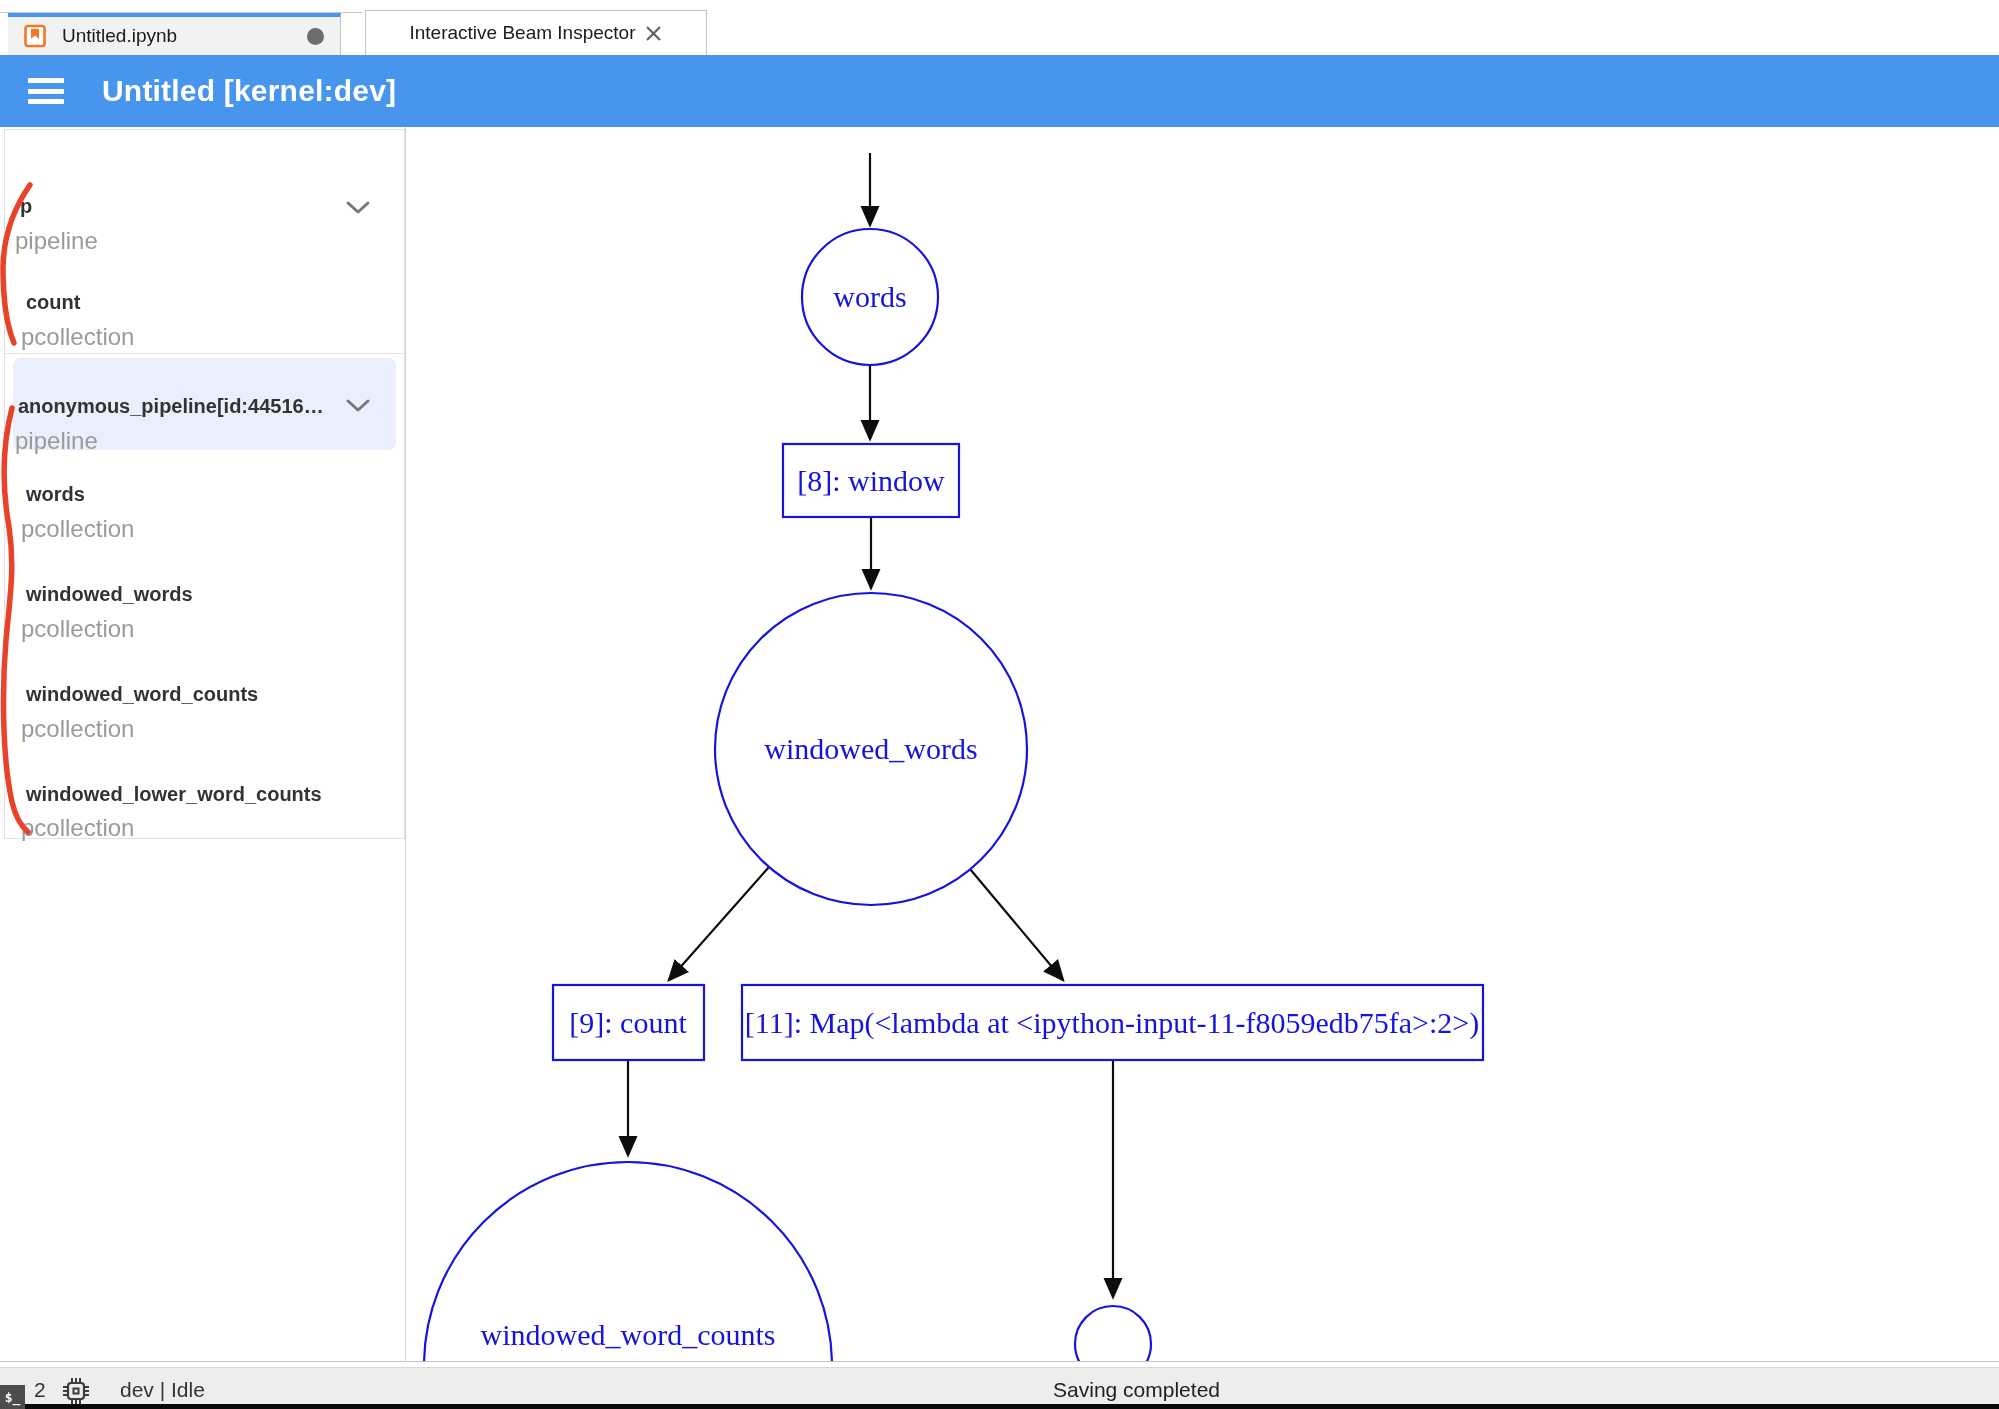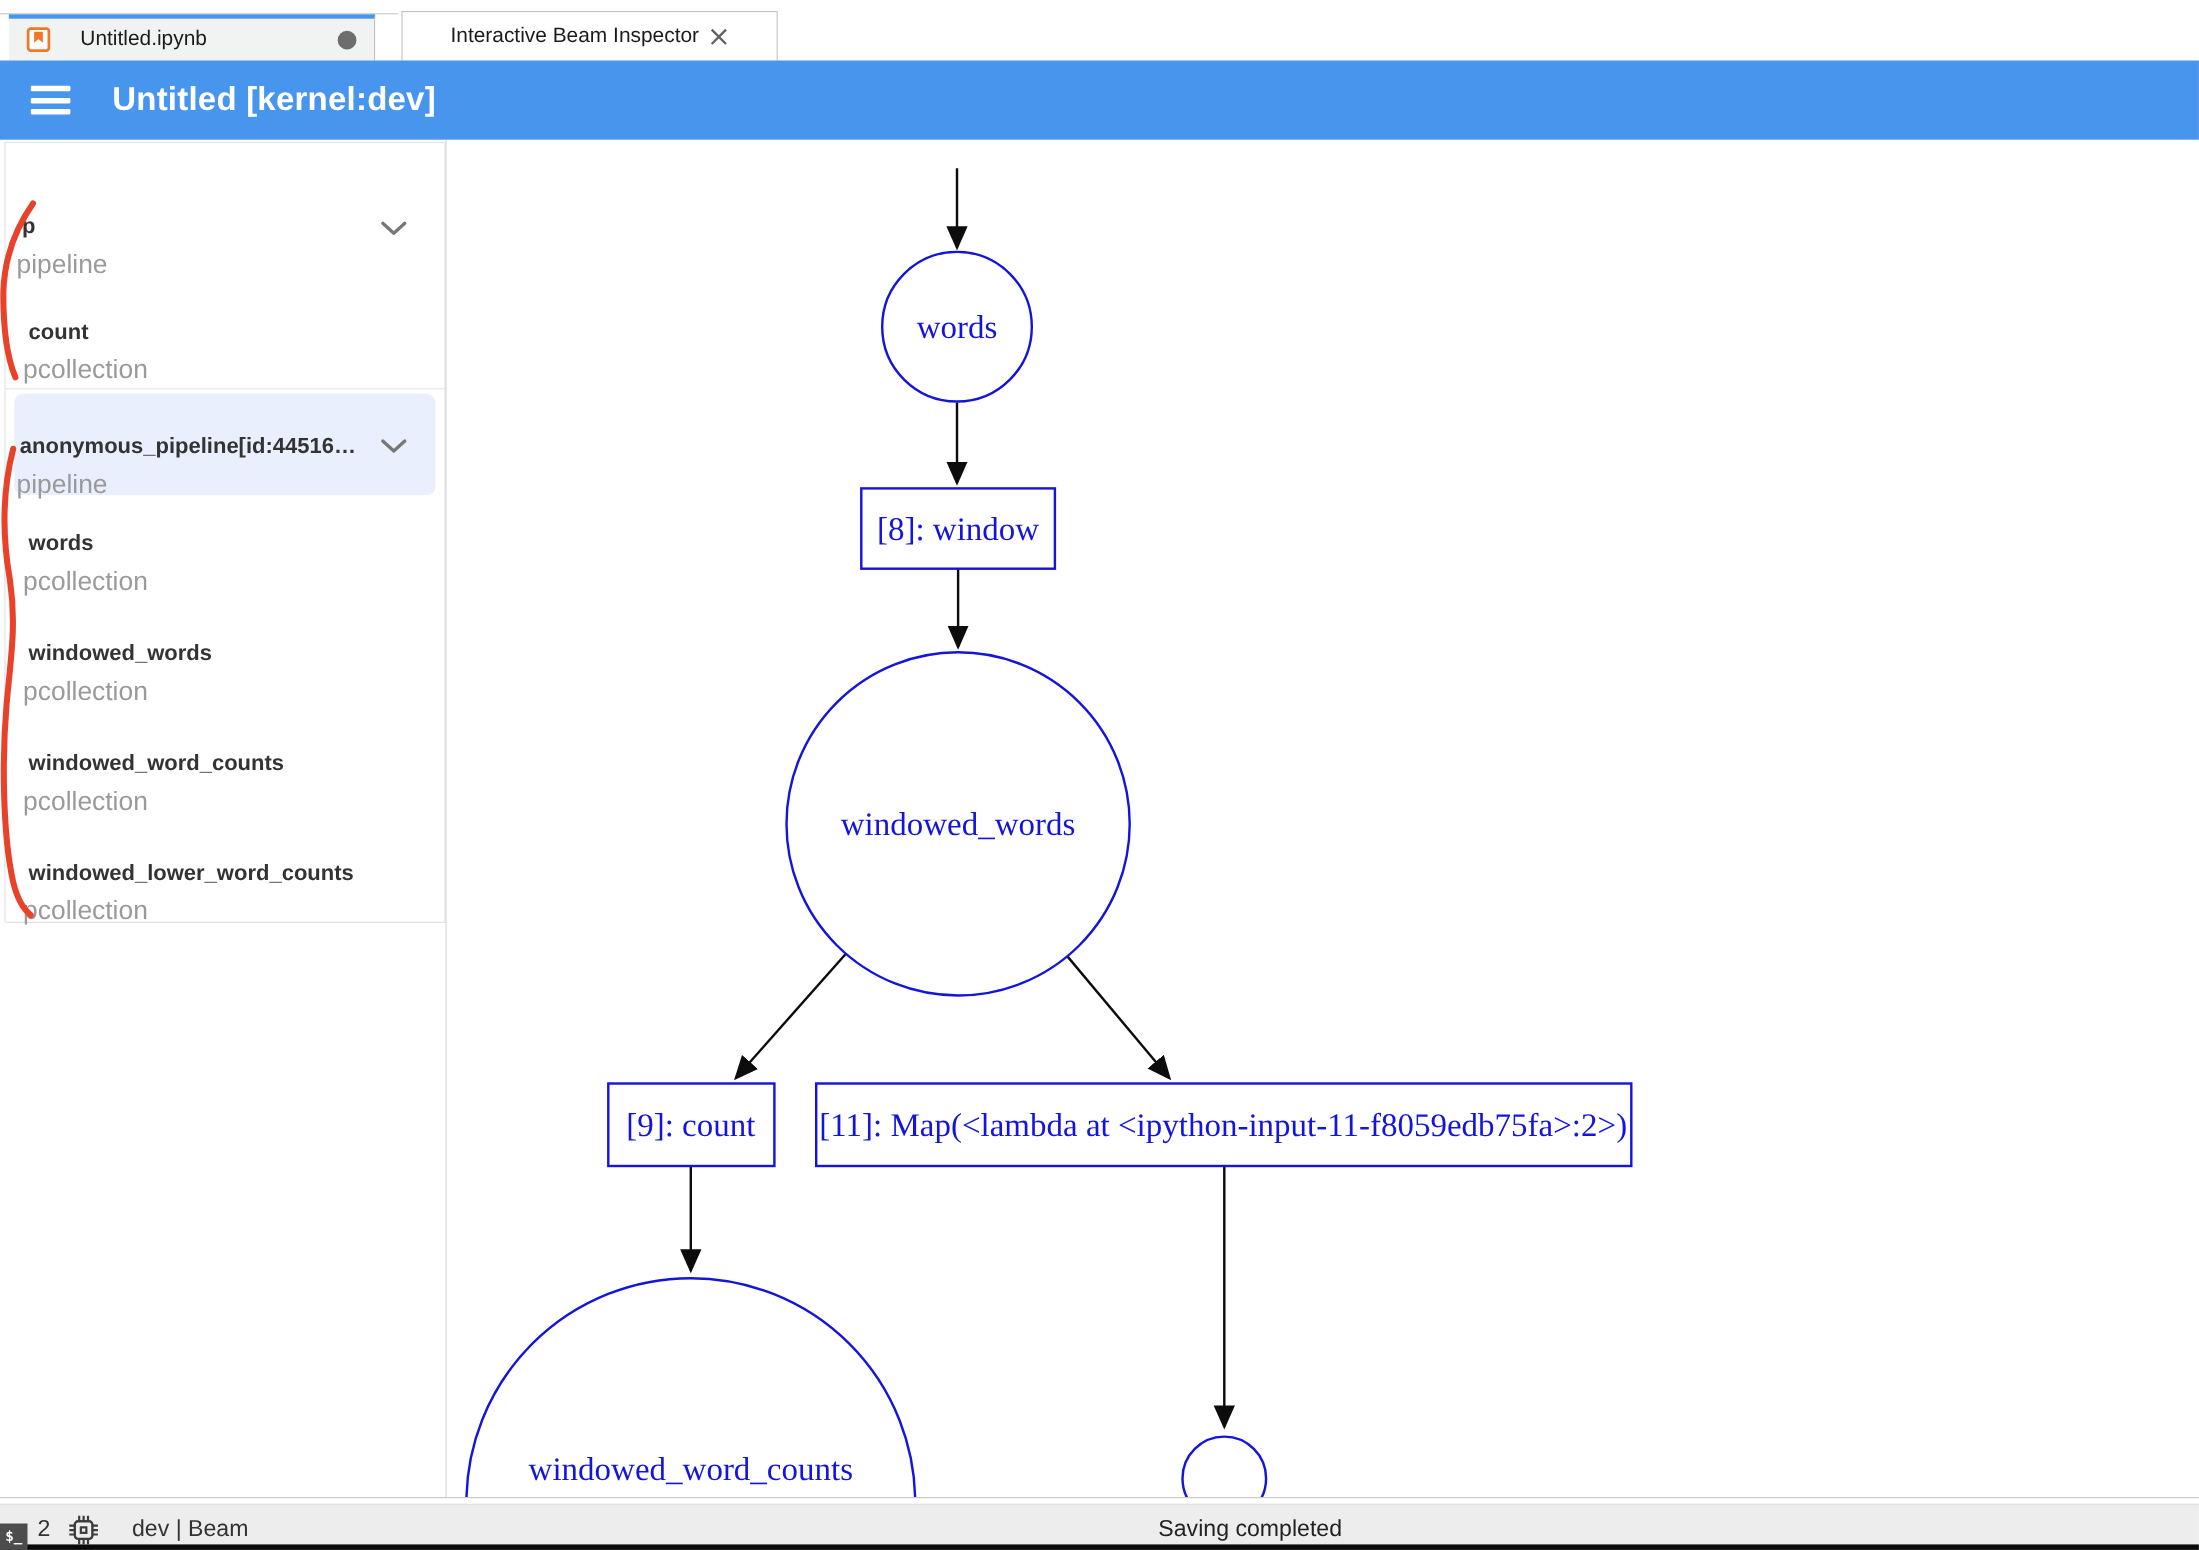--- a/index.html
+++ b/index.html
@@ -8,21 +8,21 @@
     position:relative; width:1999px; height:1409px;
     background:#ffffff; overflow:hidden;
     font-family:"Liberation Sans", sans-serif;
     color:#212121;
   }
   
   .tabstrip-hairline { position:absolute; left:0; top:12px; width:362px; height:1px; background:#c9c9c9; }
   .tab-notebook {
     position:absolute; left:8px; top:13px; width:333px; height:42px;
     background:#f1f2f2; border-top:4px solid #4795ec; border-right:1px solid #c4c4c4;
-    display:flex; align-items:center; gap:27px; padding:0 16px;
+    display:flex; align-items:center; gap:16px; padding:0 16px;
   }
   .tab-notebook .tab-label { font-size:19px; color:#1b1b1b; flex:1 1 auto; }
   .dirty-dot { width:17px; height:17px; border-radius:50%; background:#6d6d6d; flex:0 0 auto; }
   .tab-inspector {
     position:absolute; left:341px; top:10px; width:342px; height:45px;
     background:#ffffff; border:1px solid #c2c2c2; border-bottom:none;
     display:flex; align-items:center; justify-content:center; gap:8px; padding:0 14px;margin-left:24px;
   }
   .tab-inspector .tab-label { font-size:19px; color:#1b1b1b; }
   
@@ -187,16 +187,16 @@
         <line x1="14" y1="22" x2="14" y2="27"></line>
         <line x1="18" y1="22" x2="18" y2="27"></line>
       <line x1="1" y1="10" x2="6" y2="10"></line>
         <line x1="1" y1="14" x2="6" y2="14"></line>
         <line x1="1" y1="18" x2="6" y2="18"></line>
       <line x1="22" y1="10" x2="27" y2="10"></line>
         <line x1="22" y1="14" x2="27" y2="14"></line>
         <line x1="22" y1="18" x2="27" y2="18"></line>
     </g>
   </svg>
-  <div class="kernel-status">dev | Beam</div>
+  <div class="kernel-status">dev | Idle</div>
   <div class="status-message">Saving completed</div>
 
 </div>
 
 </body></html>

